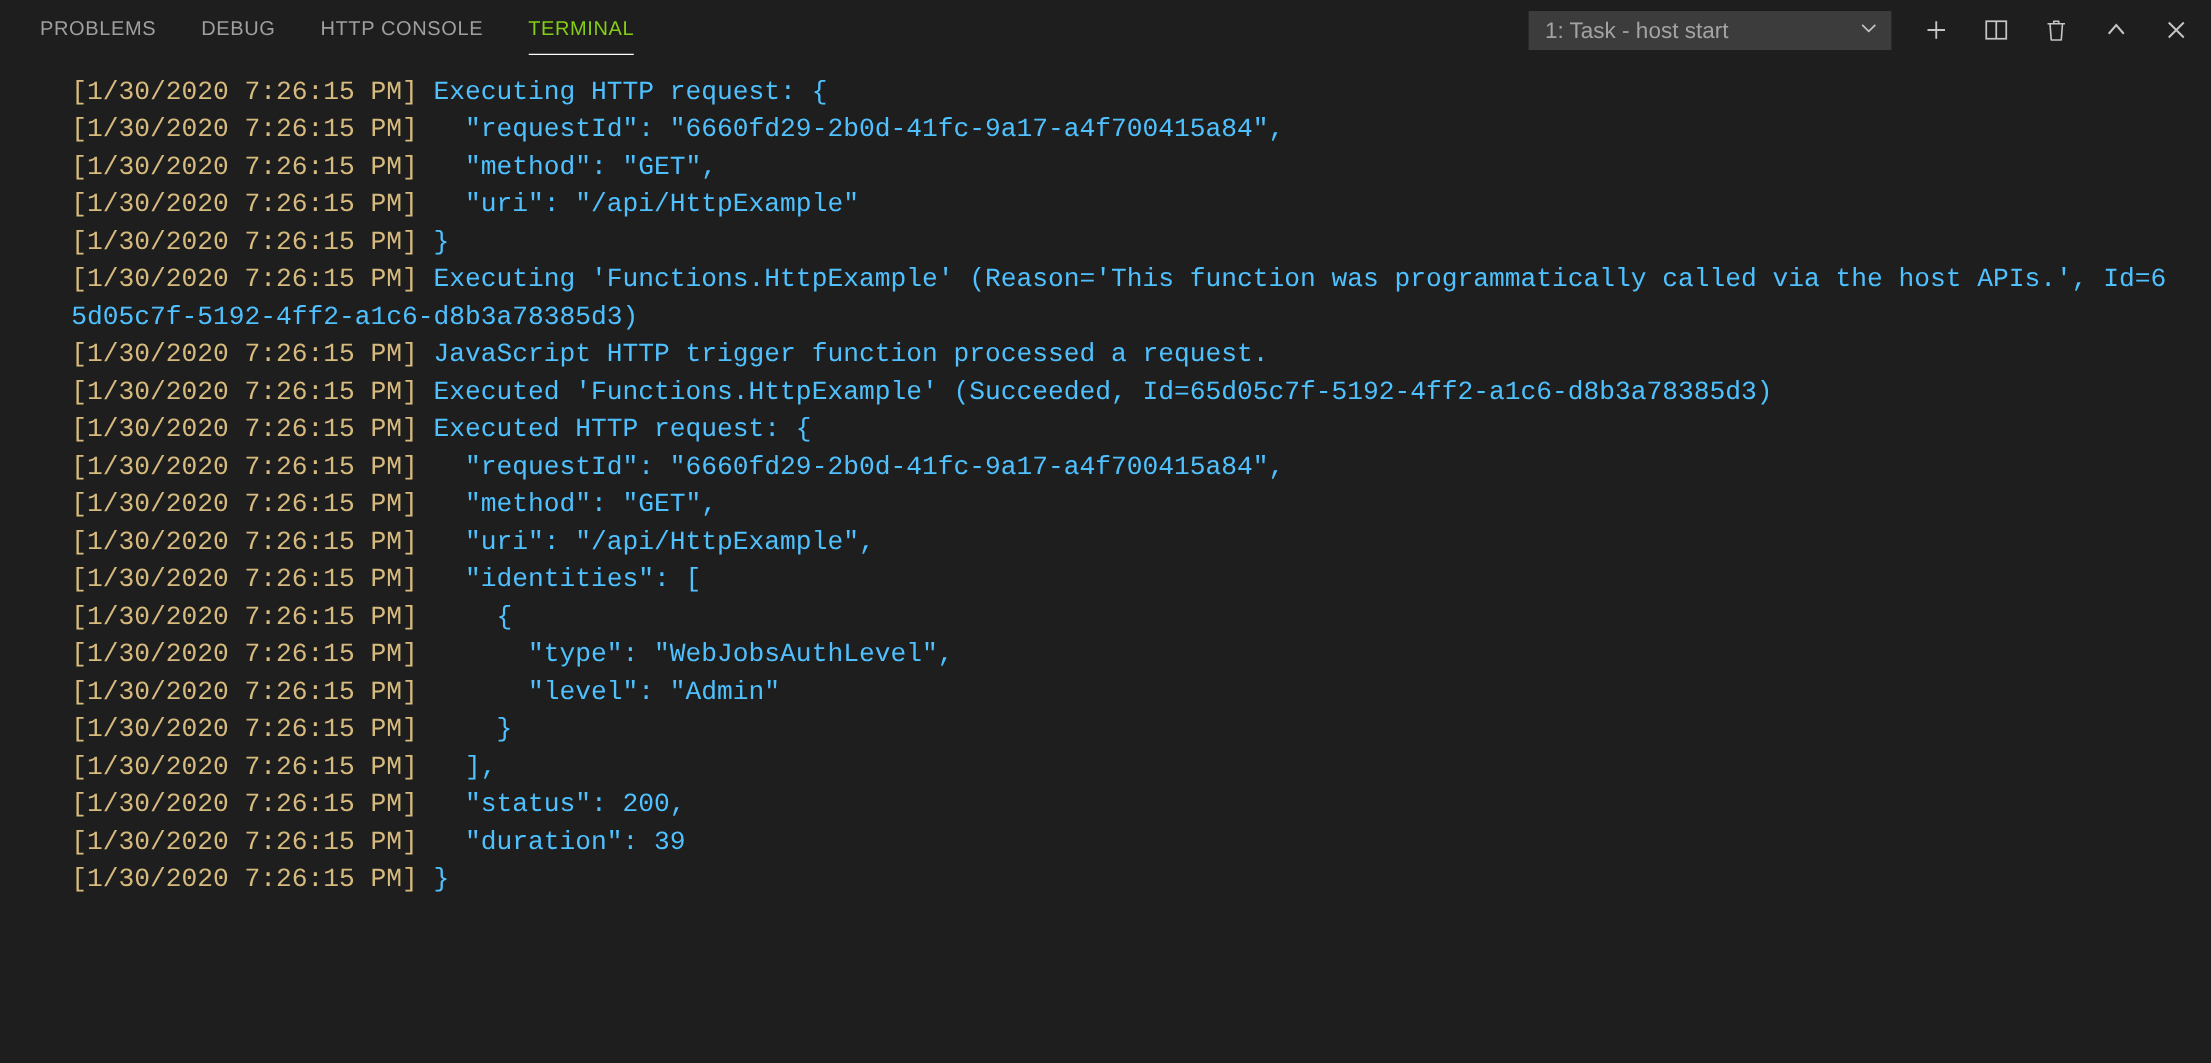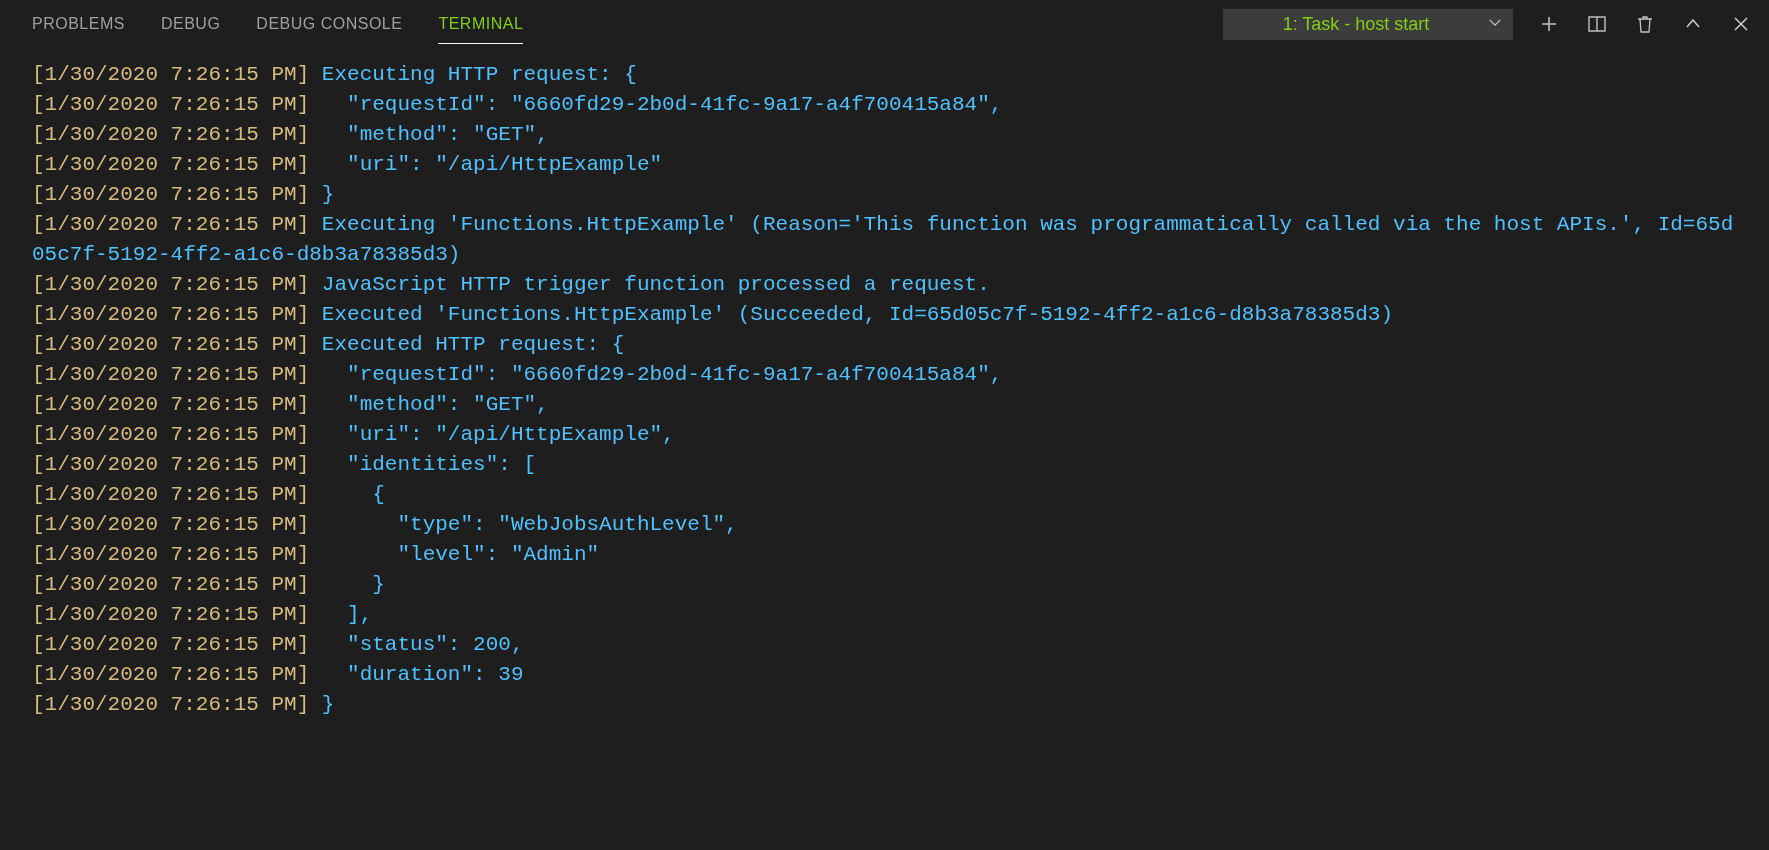--- a/index.html
+++ b/index.html
@@ -36,29 +36,29 @@
     border-bottom: 1px solid #ffffff;
   }
   .right-controls {
     display: flex;
     align-items: center;
     gap: 24px;
   }
   .terminal-select {
     background: #3c3c3c;
     border: 1px solid #3c3c3c;
-    color: #84cc16;
+    color: #a3a3a3;
     font-family: "Segoe UI", Arial, sans-serif;
     font-size: 18px;
     padding: 4px 36px 4px 12px;
     min-width: 290px;
     position: relative;
     display: flex;
     align-items: center;
-    justify-content: center;
+    justify-content: flex-start;
     cursor: pointer;
   }
   .terminal-select .chev {
     position: absolute;
     right: 10px;
     top: 50%;
     transform: translateY(-50%);
   }
   .icon-btn {
     width: 24px;
@@ -70,32 +70,33 @@
     cursor: pointer;
   }
   .icon-btn svg { display: block; }
   .terminal-body {
     padding: 12px 32px;
     font-size: 21px;
     line-height: 30px;
     white-space: pre-wrap;
     word-break: break-all;
     font-family: Consolas, "Courier New", monospace;
+    margin-left: 25px;
   }
   .ts { color: #d7ba7d; }
   .msg { color: #4fc1ff; }
 </style>
 </head>
 <body>
 
 <div class="panel-header">
   <div class="tabs">
     <div class="tab">PROBLEMS</div>
     <div class="tab">DEBUG</div>
-    <div class="tab">DEBUG CONSOLE</div>
+    <div class="tab">HTTP CONSOLE</div>
     <div class="tab active">TERMINAL</div>
   </div>
   <div class="right-controls">
     <div class="terminal-select">
       <span>1: Task - host start</span>
       <span class="chev">
         <svg width="14" height="14" viewBox="0 0 16 16">
             <path d="M2 5 L8 11 L14 5" fill="none" stroke="#c5c5c5" stroke-width="1.5"></path>
           </svg>
       </span>

